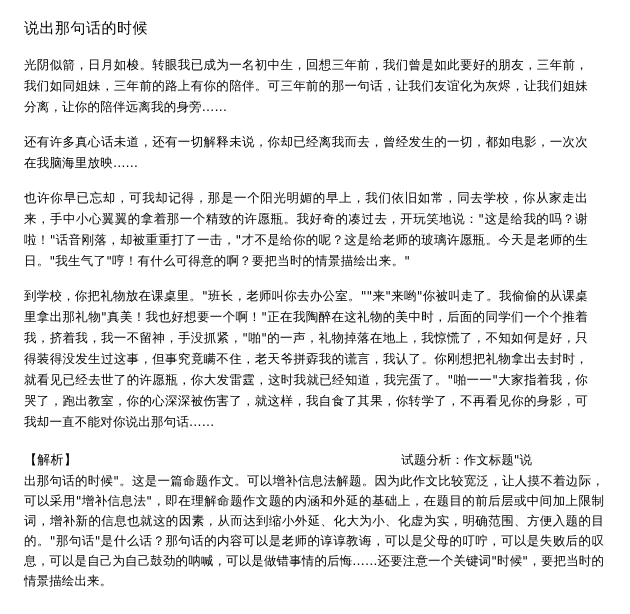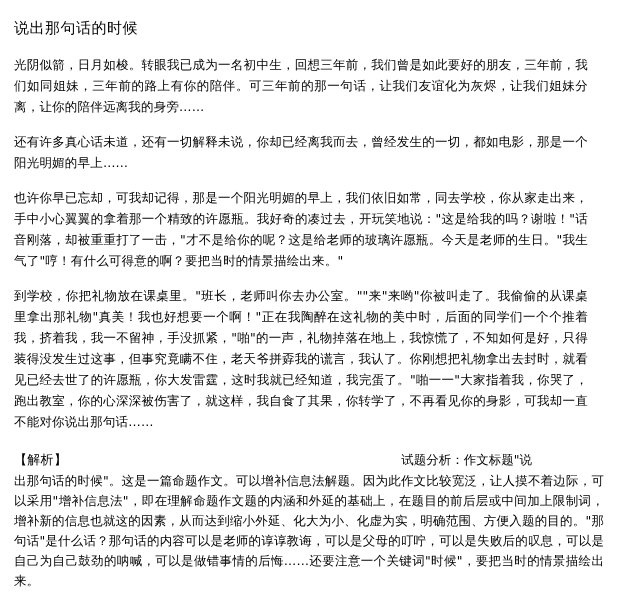--- a/index.html
+++ b/index.html
@@ -12,21 +12,21 @@
     height: 614px;
     font-family: "DejaVu Sans", "Liberation Sans", sans-serif;
     color: #000000;
     overflow: hidden;
   }
   .page {
     position: relative;
     width: 630px;
     height: 614px;
     box-sizing: border-box;
-    padding: 18px 26px 0 14px;
+    padding: 18px 26px 0 24px;
   }
   .doc-title {
     font-size: 15px;
     line-height: 20px;
     font-weight: normal;
     margin: 0 0 16px 0;
     letter-spacing: 0.5px;
   }
   .para {
     font-size: 12.5px;
@@ -65,21 +65,21 @@
   }
 </style>
 </head>
 <body>
 
 <div class="page">
 
   <h1 class="doc-title">说出那句话的时候</h1>
 
   <p class="para">光阴似箭，日月如梭。转眼我已成为一名初中生，回想三年前，我们曾是如此要好的朋友，三年前，我们如同姐妹，三年前的路上有你的陪伴。可三年前的那一句话，让我们友谊化为灰烬，让我们姐妹分离，让你的陪伴远离我的身旁……</p>
-  <p class="para">还有许多真心话未道，还有一切解释未说，你却已经离我而去，曾经发生的一切，都如电影，那是一个阳光明媚的早上……</p>
+  <p class="para">还有许多真心话未道，还有一切解释未说，你却已经离我而去，曾经发生的一切，都如电影，一次次在我脑海里放映……</p>
   <p class="para">也许你早已忘却，可我却记得，那是一个阳光明媚的早上，我们依旧如常，同去学校，你从家走出来，手中小心翼翼的拿着那一个精致的许愿瓶。我好奇的凑过去，开玩笑地说："这是给我的吗？谢啦！"话音刚落，却被重重打了一击，"才不是给你的呢？这是给老师的玻璃许愿瓶。今天是老师的生日。"我生气了"哼！有什么可得意的啊？要把当时的情景描绘出来。"</p>
   <p class="para">到学校，你把礼物放在课桌里。"班长，老师叫你去办公室。""来"来哟"你被叫走了。我偷偷的从课桌里拿出那礼物"真美！我也好想要一个啊！"正在我陶醉在这礼物的美中时，后面的同学们一个个推着我，挤着我，我一不留神，手没抓紧，"啪"的一声，礼物掉落在地上，我惊慌了，不知如何是好，只得装得没发生过这事，但事究竟瞒不住，老天爷拼孬我的谎言，我认了。你刚想把礼物拿出去封时，就看见已经去世了的许愿瓶，你大发雷霆，这时我就已经知道，我完蛋了。"啪一一"大家指着我，你哭了，跑出教室，你的心深深被伤害了，就这样，我自食了其果，你转学了，不再看见你的身影，可我却一直不能对你说出那句话……</p>
 
   <div class="analysis-block">
     <div class="analysis-head">
       <span class="analysis-label">【解析】</span>
       <span class="analysis-right">试题分析：作文标题"说</span>
     </div>
     <div class="analysis-body">出那句话的时候"。这是一篇命题作文。可以增补信息法解题。因为此作文比较宽泛，让人摸不着边际，可以采用"增补信息法"，即在理解命题作文题的内涵和外延的基础上，在题目的前后层或中间加上限制词，增补新的信息也就这的因素，从而达到缩小外延、化大为小、化虚为实，明确范围、方便入题的目的。"那句话"是什么话？那句话的内容可以是老师的谆谆教诲，可以是父母的叮咛，可以是失败后的叹息，可以是自己为自己鼓劲的呐喊，可以是做错事情的后悔……还要注意一个关键词"时候"，要把当时的情景描绘出来。</div>
   </div>

